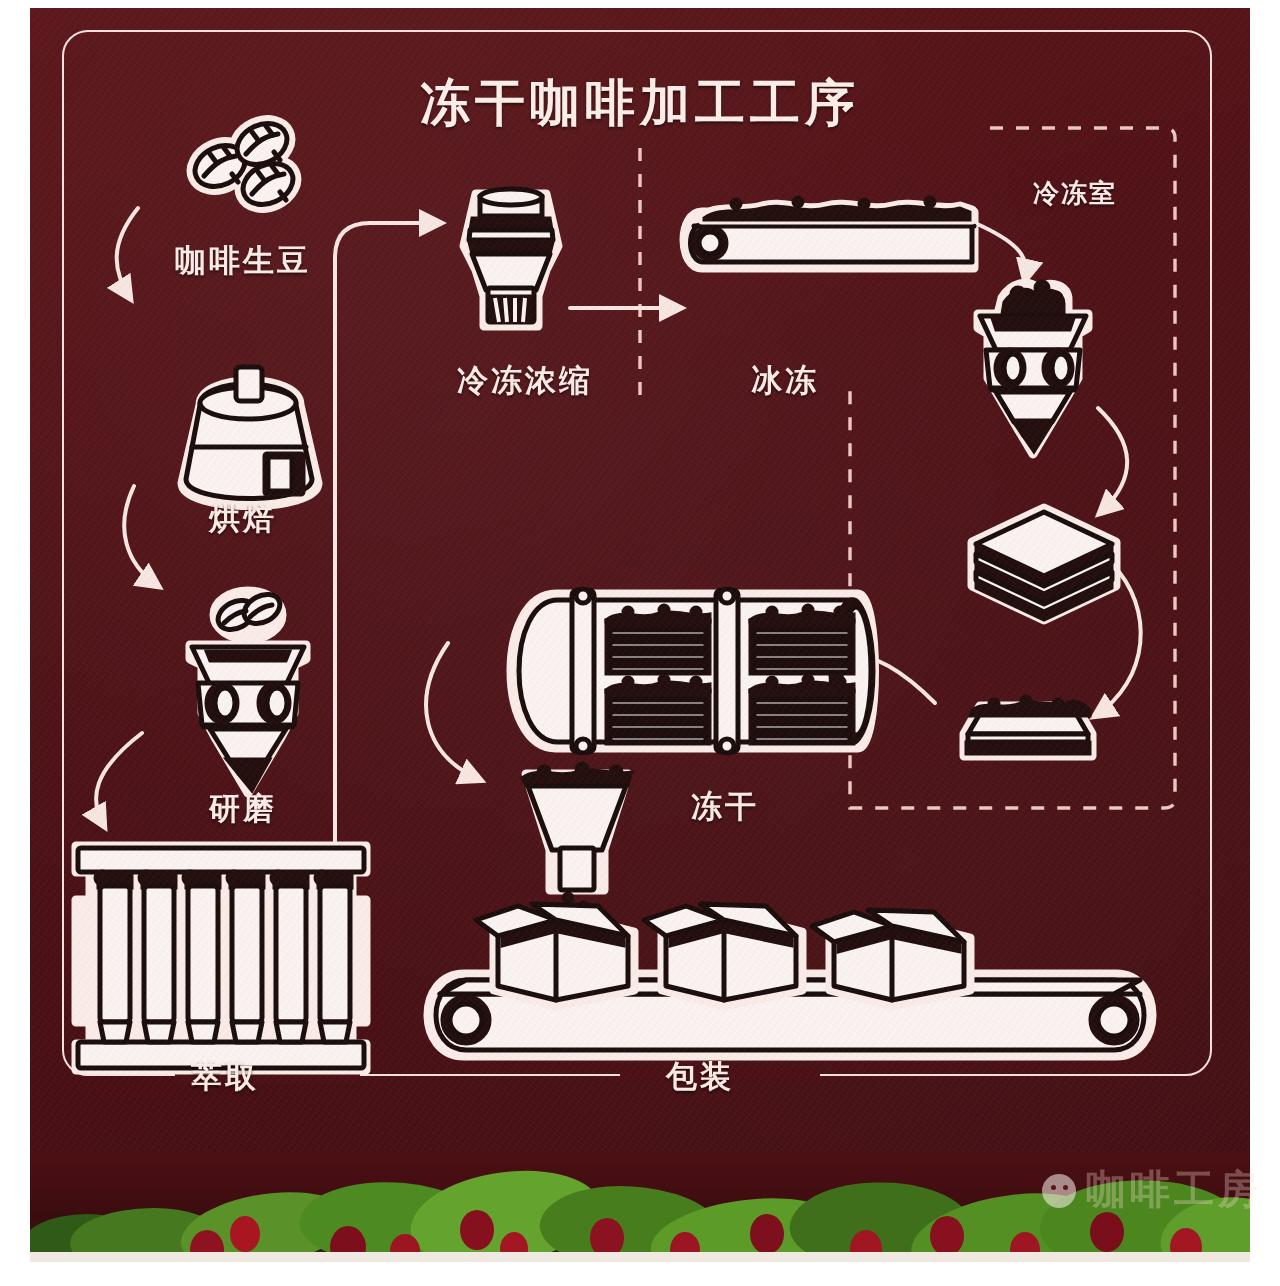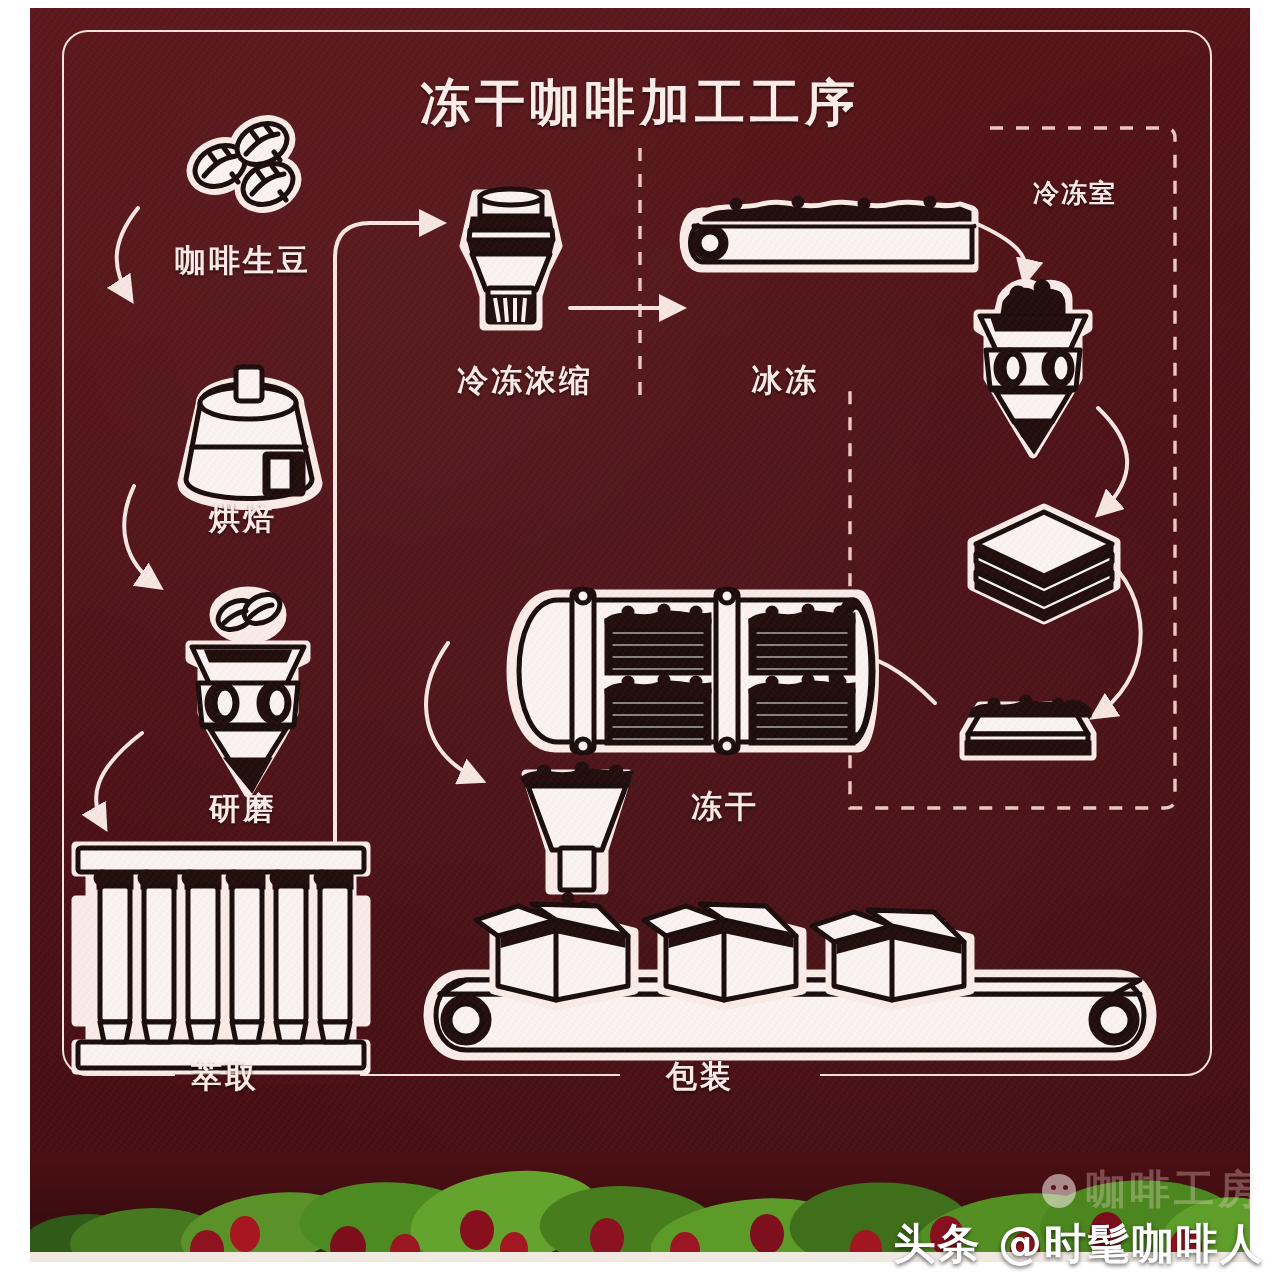--- a/index.html
+++ b/index.html
@@ -447,18 +447,14 @@
     <div class="cherry" style="left:900px;top:64px;width:34px;height:40px;background:#881120;"></div>
     <div class="cherry" style="left:980px;top:80px;width:30px;height:36px;background:#9d1622;"></div>
     <div class="cherry" style="left:1060px;top:60px;width:34px;height:40px;background:#7b0e1b;"></div>
     <div class="cherry" style="left:1140px;top:76px;width:32px;height:38px;background:#a21722;"></div>
     <div id="photo-bottom-fade"></div>
   </div>
 
   <div id="wm-logo">
     <span class="dot"></span><span>咖啡工房</span>
   </div>
-  <div id="wm-text">
-    <span>头条</span>
-    <span class="at">@</span><span>时髦咖啡人</span>
-  </div>
 
 </div>
 
 </body></html>

